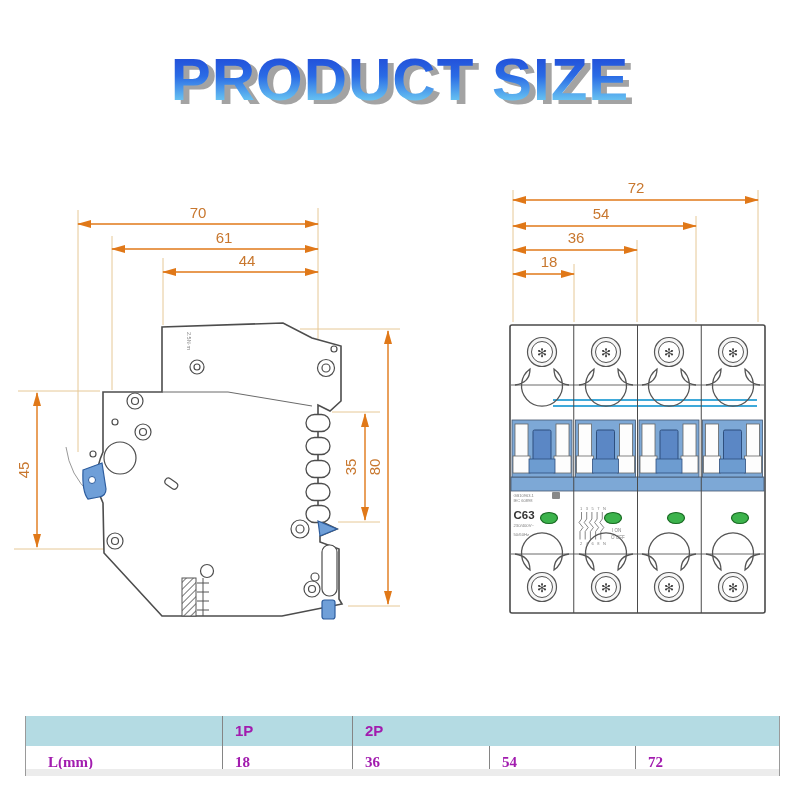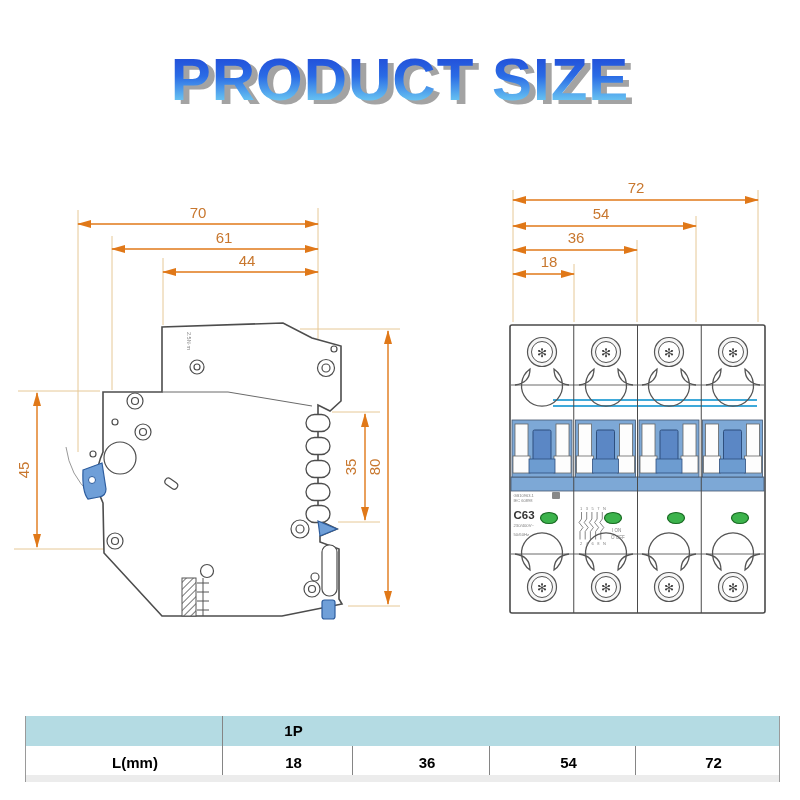--- a/index.html
+++ b/index.html
@@ -6,24 +6,24 @@
   body{width:800px;height:800px;position:relative;overflow:hidden;
        font-family:"Liberation Sans",sans-serif;}
   svg{position:absolute;top:0;left:0;}
   .dim{font:500 15px "Liberation Sans",sans-serif;fill:#c8772e;}
   .tiny{fill:#808080;font-family:"Liberation Sans",sans-serif;}
   .title-shadow{font:bold 60px "Liberation Sans",sans-serif;letter-spacing:1px;fill:#a3a3a3;}
   .title-main{font:bold 60px "Liberation Sans",sans-serif;letter-spacing:1px;fill:url(#titleGrad);}
   
   .size-table{position:absolute;left:25px;top:716px;width:753px;
       border-left:1px solid #9a9a9a;border-right:1px solid #9a9a9a;
-      font-family:"Liberation Sans",sans-serif;color:#000000;text-align:center;}
+      font-family:"Liberation Sans",sans-serif;color:#a21caf;}
   .tr{display:grid;grid-template-columns:196px 130px 137px 146px 144px;}
   .tr.thead{background:#b4dbe3;height:30px;line-height:30px;}
-  .tr.tbody{background:#fff;height:29px;line-height:33px;}
+  .tr.tbody{background:#fff;height:23px;line-height:33px;font-family:Liberation Serif, serif;}
   .tc{font-weight:bold;font-size:15px;padding-left:12px;overflow:hidden;}
   .tc.bl{border-left:1.4px solid #858585;}
   .tc.c0{padding-left:22px;}
   .tstrip{height:7px;background:#ececec;}
 </style>
 </head>
 <body>
 
 <svg width="800" height="800" viewBox="0 0 800 800">
   <defs>
@@ -275,20 +275,21 @@
         <text class="tiny" font-size="4.5" x="611" y="539" fill="#444">O OFF</text>
       </g>
     </g>
   </g>
 </svg>
 
 <div class="size-table">
   <div class="tr thead">
     <div class="tc c0"></div>
     <div class="tc bl">1P</div>
+    <div class="tc bl">2P</div>
   </div>
   <div class="tr tbody">
     <div class="tc c0">L(mm)</div>
     <div class="tc bl">18</div>
     <div class="tc bl">36</div>
     <div class="tc bl">54</div>
     <div class="tc bl">72</div>
   </div>
   <div class="tstrip"></div>
 </div>

